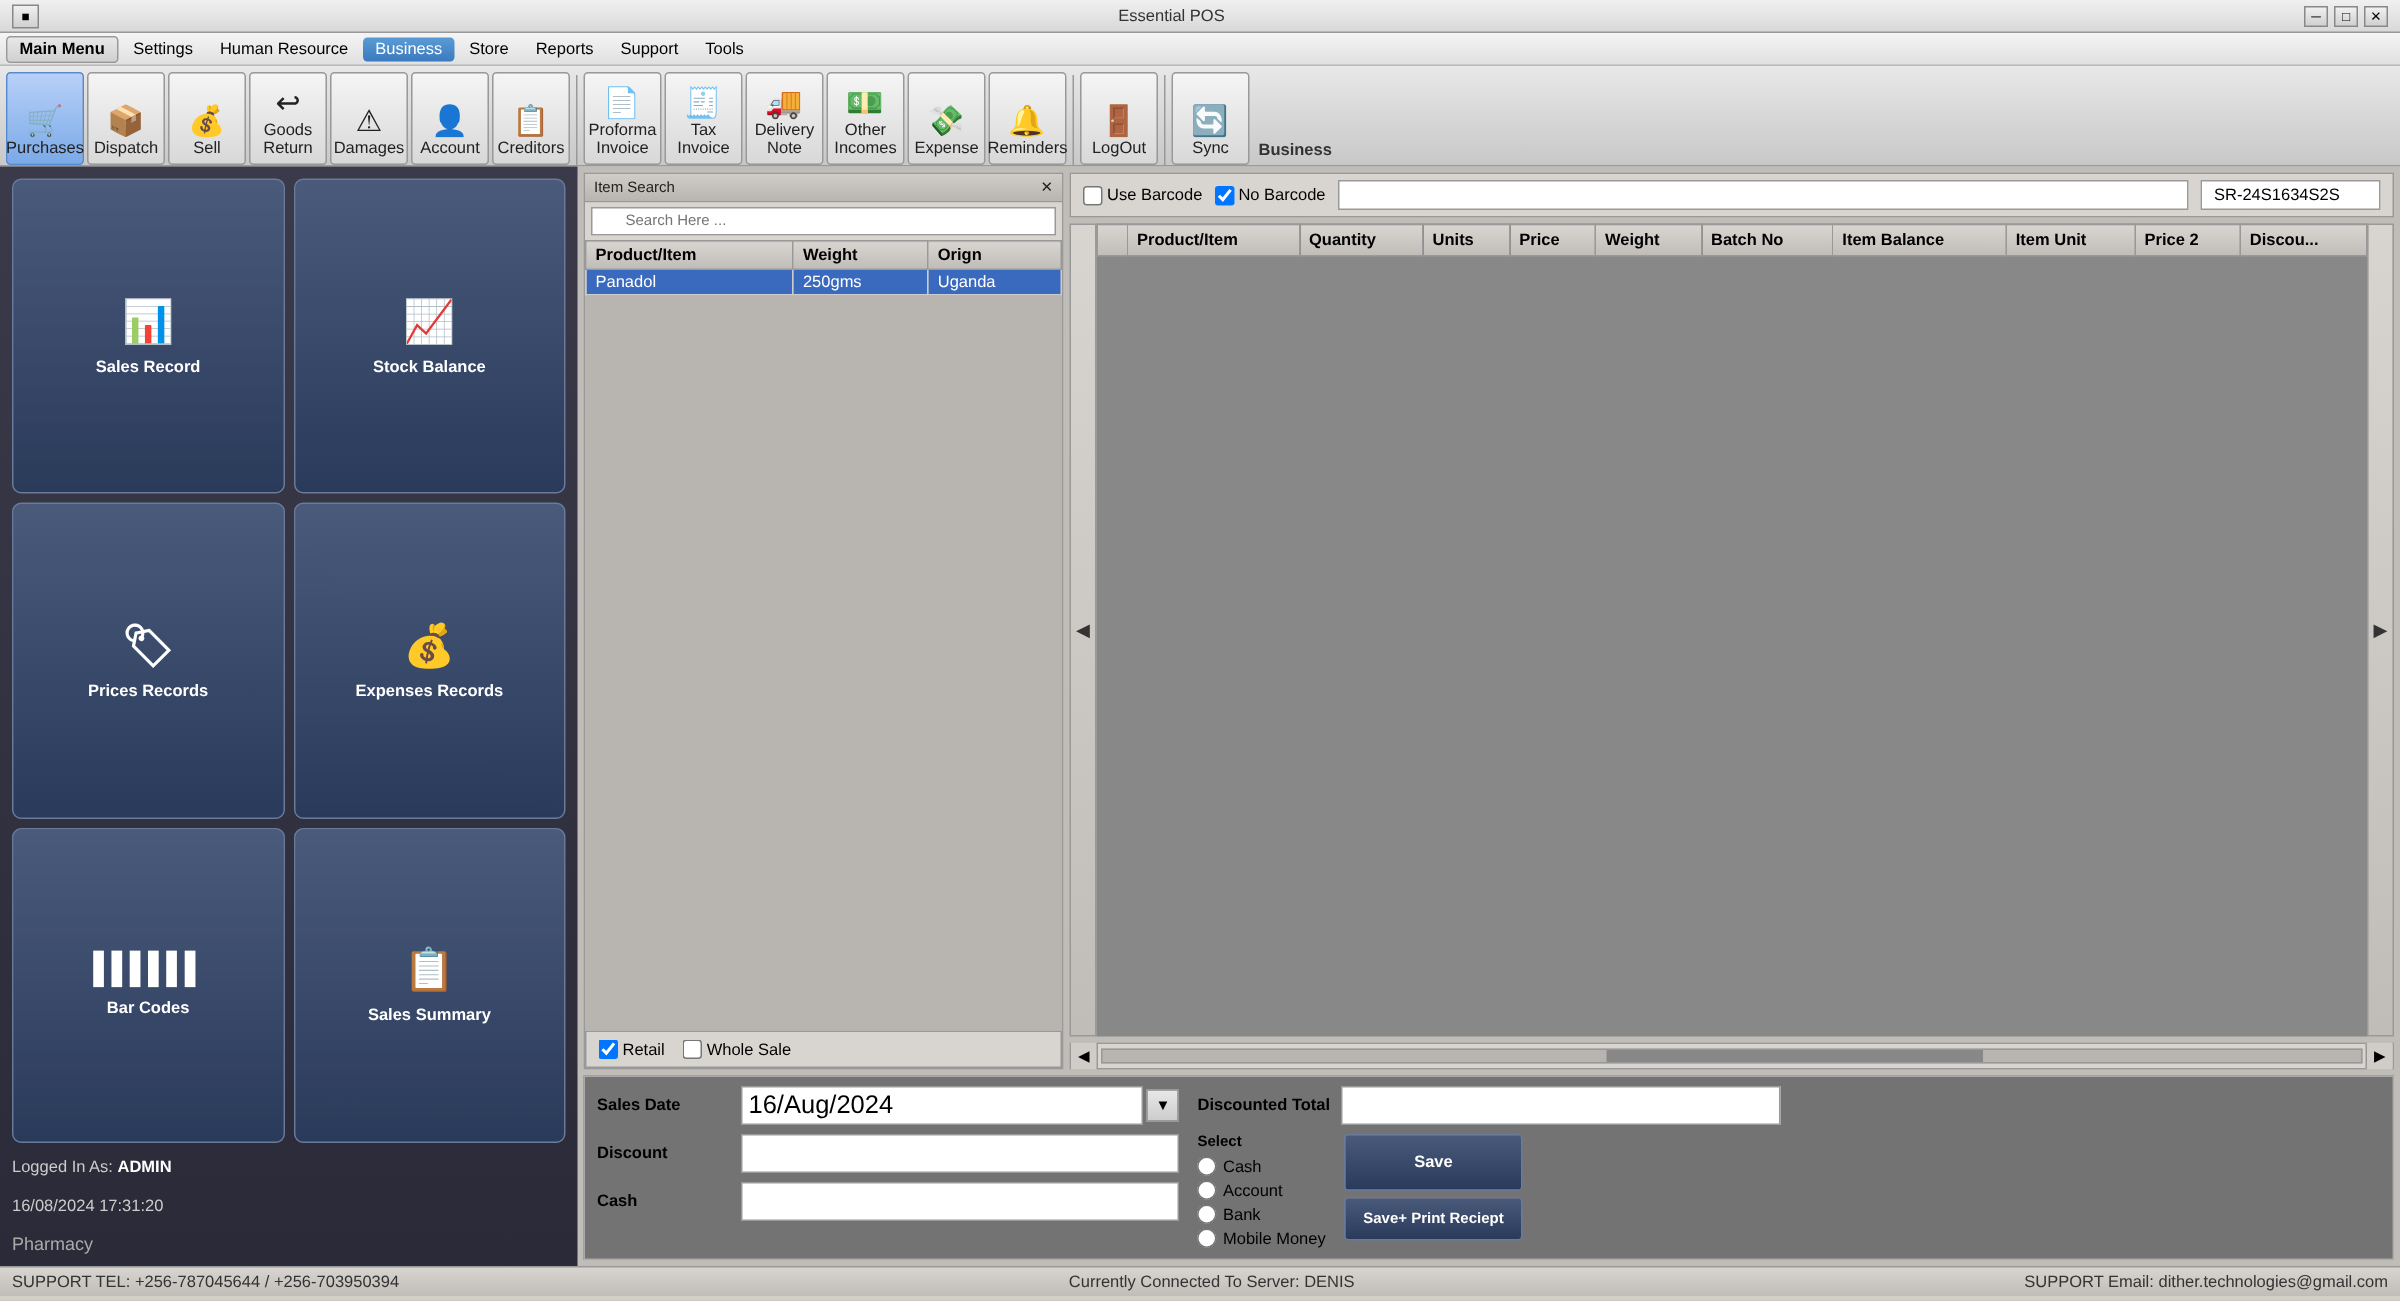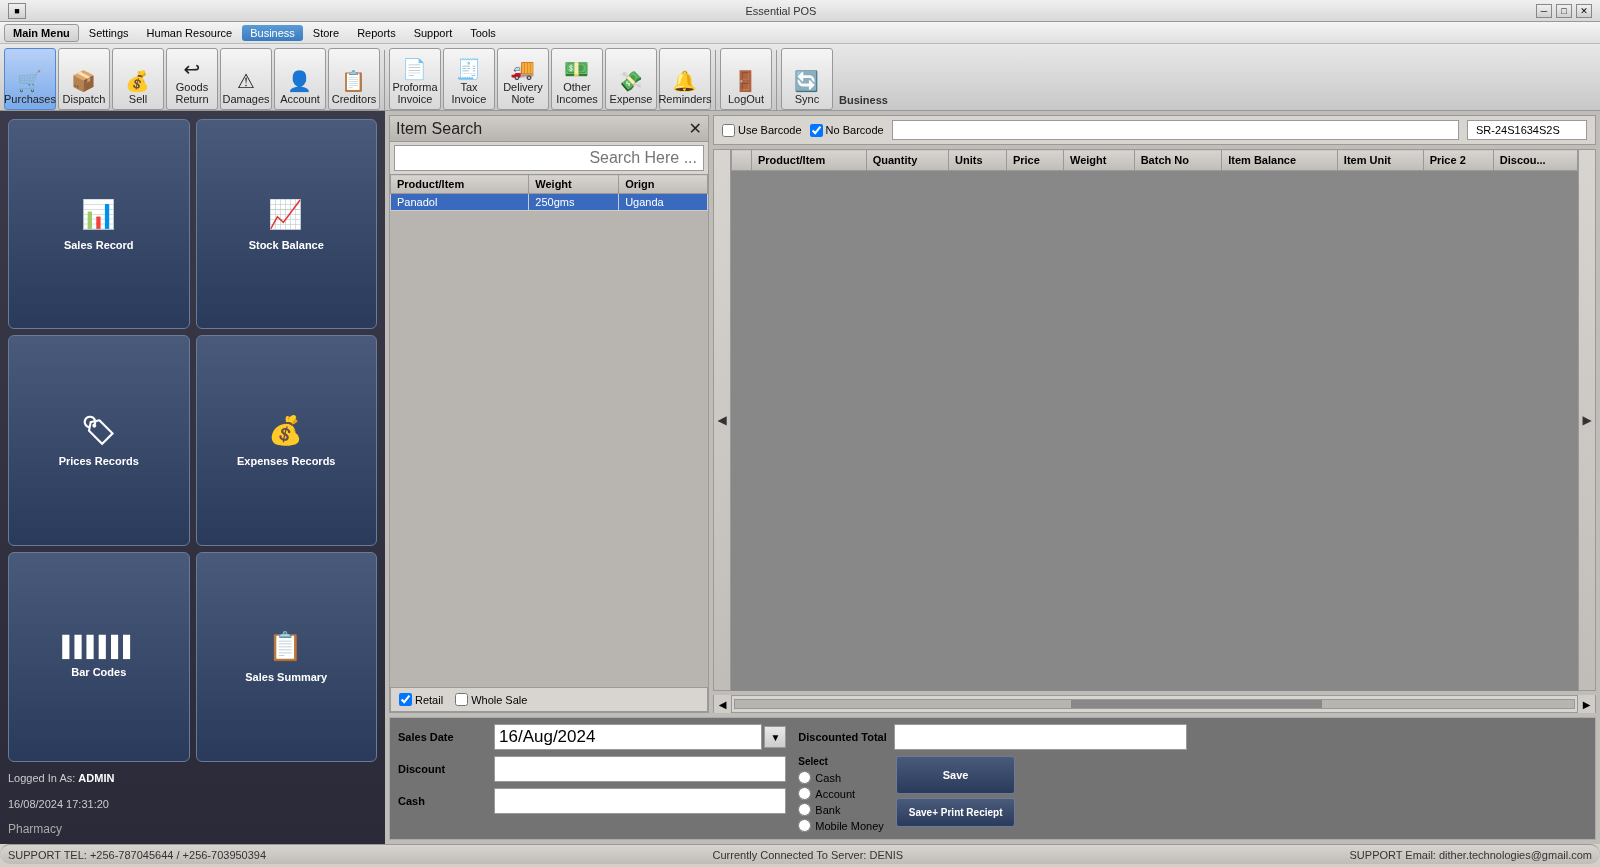--- a/index.html
+++ b/index.html
@@ -132,34 +132,33 @@
     .user-info .username { color: white; font-weight: bold; }
     .store-name { color: #aaa; font-size: 12px; margin-top: 2px; }
     .item-search-header {
       background: linear-gradient(to bottom, #d0cdc8, #b8b5b0);
       padding: 3px 6px;
       display: flex;
       justify-content: space-between;
       align-items: center;
       border-bottom: 1px solid #999;
     }
-    .item-search-header span { font-size: 16px; color: #222; }
+    .item-search-header span { font-size: 10px; color: #222; }
     .search-close { cursor: pointer; font-size: 12px; color: #555; }
 
     .search-input-row {
       padding: 3px 4px;
       background: #d8d5d0;
     }
     .search-input {
       width: 100%;
-      padding: 3px 6px;
+      padding: 3px 22px;
       border: 1px solid #999;
       background: white;
-      font-size: 16px;
-      text-align: right;
+      font-size: 10px;
     }
 
     .search-table { width: 100%; border-collapse: collapse; }
     .search-table th {
       background: linear-gradient(to bottom, #d8d5d0, #c0bdb8);
       border: 1px solid #999;
       padding: 3px 6px;
       text-align: left;
       font-size: 11px;
       font-weight: bold;
@@ -259,21 +258,20 @@
     .status-bar {
       background: linear-gradient(to bottom, #d8d5d0, #c0bdb8);
       height: 20px;
       display: flex;
       align-items: center;
       justify-content: space-between;
       padding: 0 8px;
       border-top: 1px solid #999;
       font-size: 11px;
       color: #333;
-      border-radius: 10px;
     }
     .field-row { display: flex; align-items: center; gap: 6px; }
     .field-lbl { font-size: 11px; font-weight: bold; min-width: 90px; }
     .field-inp {
       flex: 1; height: 22px; border: 1px solid #999; background: white;
       padding: 12px 4px; font-size: 17px;
     }
 
     .select-label { font-size: 10px; font-weight: bold; margin-bottom: 2px; }
     .radio-opt { display: flex; align-items: center; gap: 4px; font-size: 11px; margin-bottom: 1px; }

